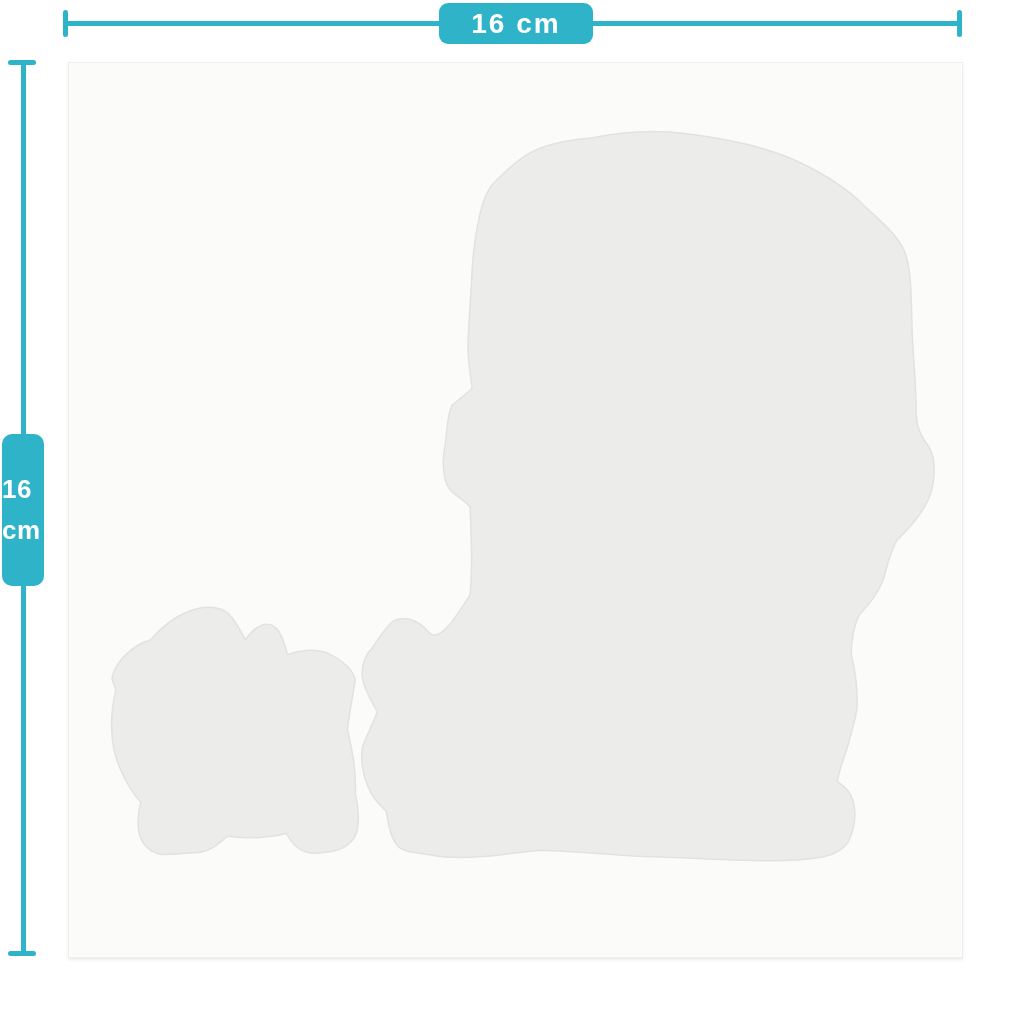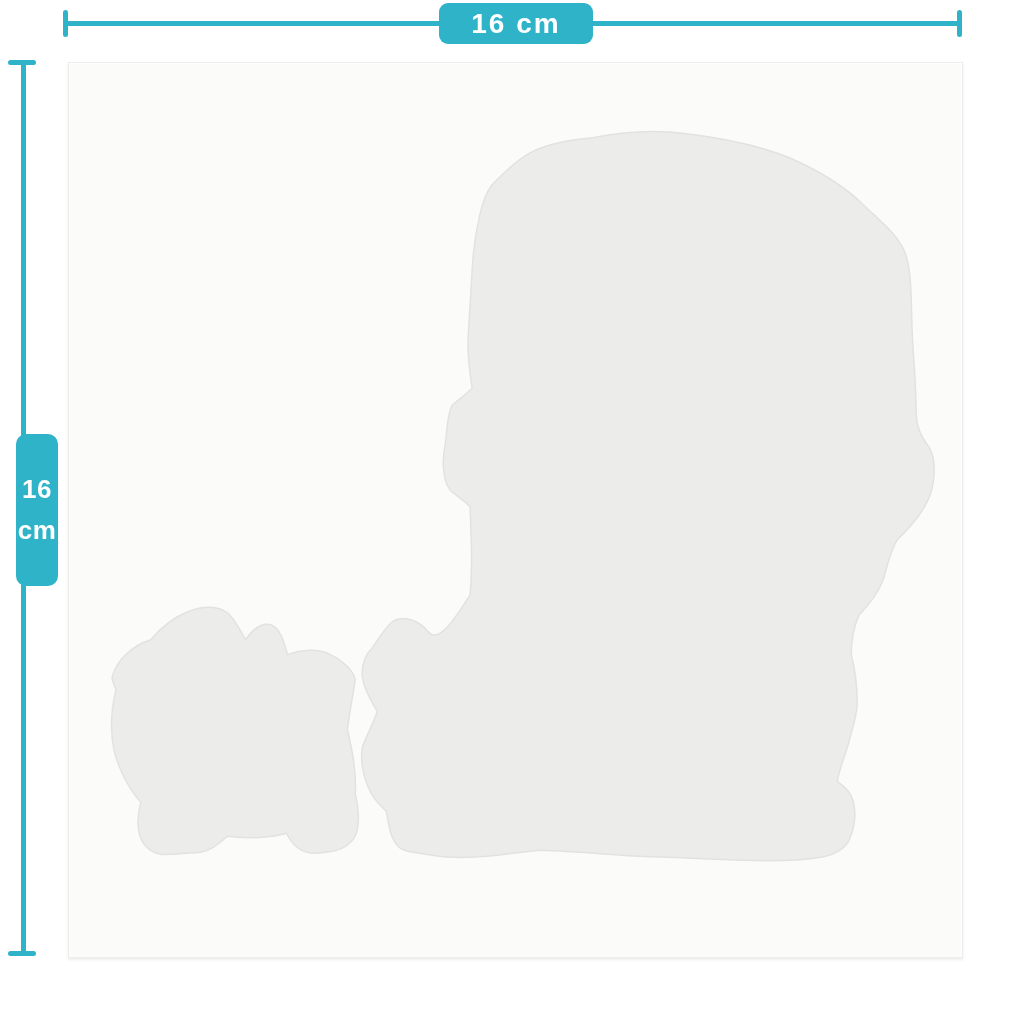--- a/index.html
+++ b/index.html
@@ -49,25 +49,25 @@
     background: var(--accent); border-radius: 3px;
   }
   .v-tick {
     position: absolute; left: 8px;
     width: 28px; height: 5px;
     background: var(--accent); border-radius: 3px;
   }
   .v-tick.top    { top: 60px; }
   .v-tick.bottom { top: 951px; }
   .v-badge {
-    position: absolute; left: 16px; top: 434px;
+    position: absolute; left: 2px; top: 434px;
     width: 42px; height: 152px;
     background: var(--accent); border-radius: 10px;
     display: flex; flex-direction: column;
-    align-items: center; justify-content: center; gap: 10px;
+    align-items: flex-start; justify-content: center; gap: 10px;
     color: var(--label-text);
     font-size: 26px; font-weight: 700; letter-spacing: 0.5px;
   }
 
   
   .sheet {
     position: absolute; left: 68px; top: 62px;
     width: 895px; height: 896px;
     background: var(--canvas-bg);
     border: 1px solid var(--canvas-border);

